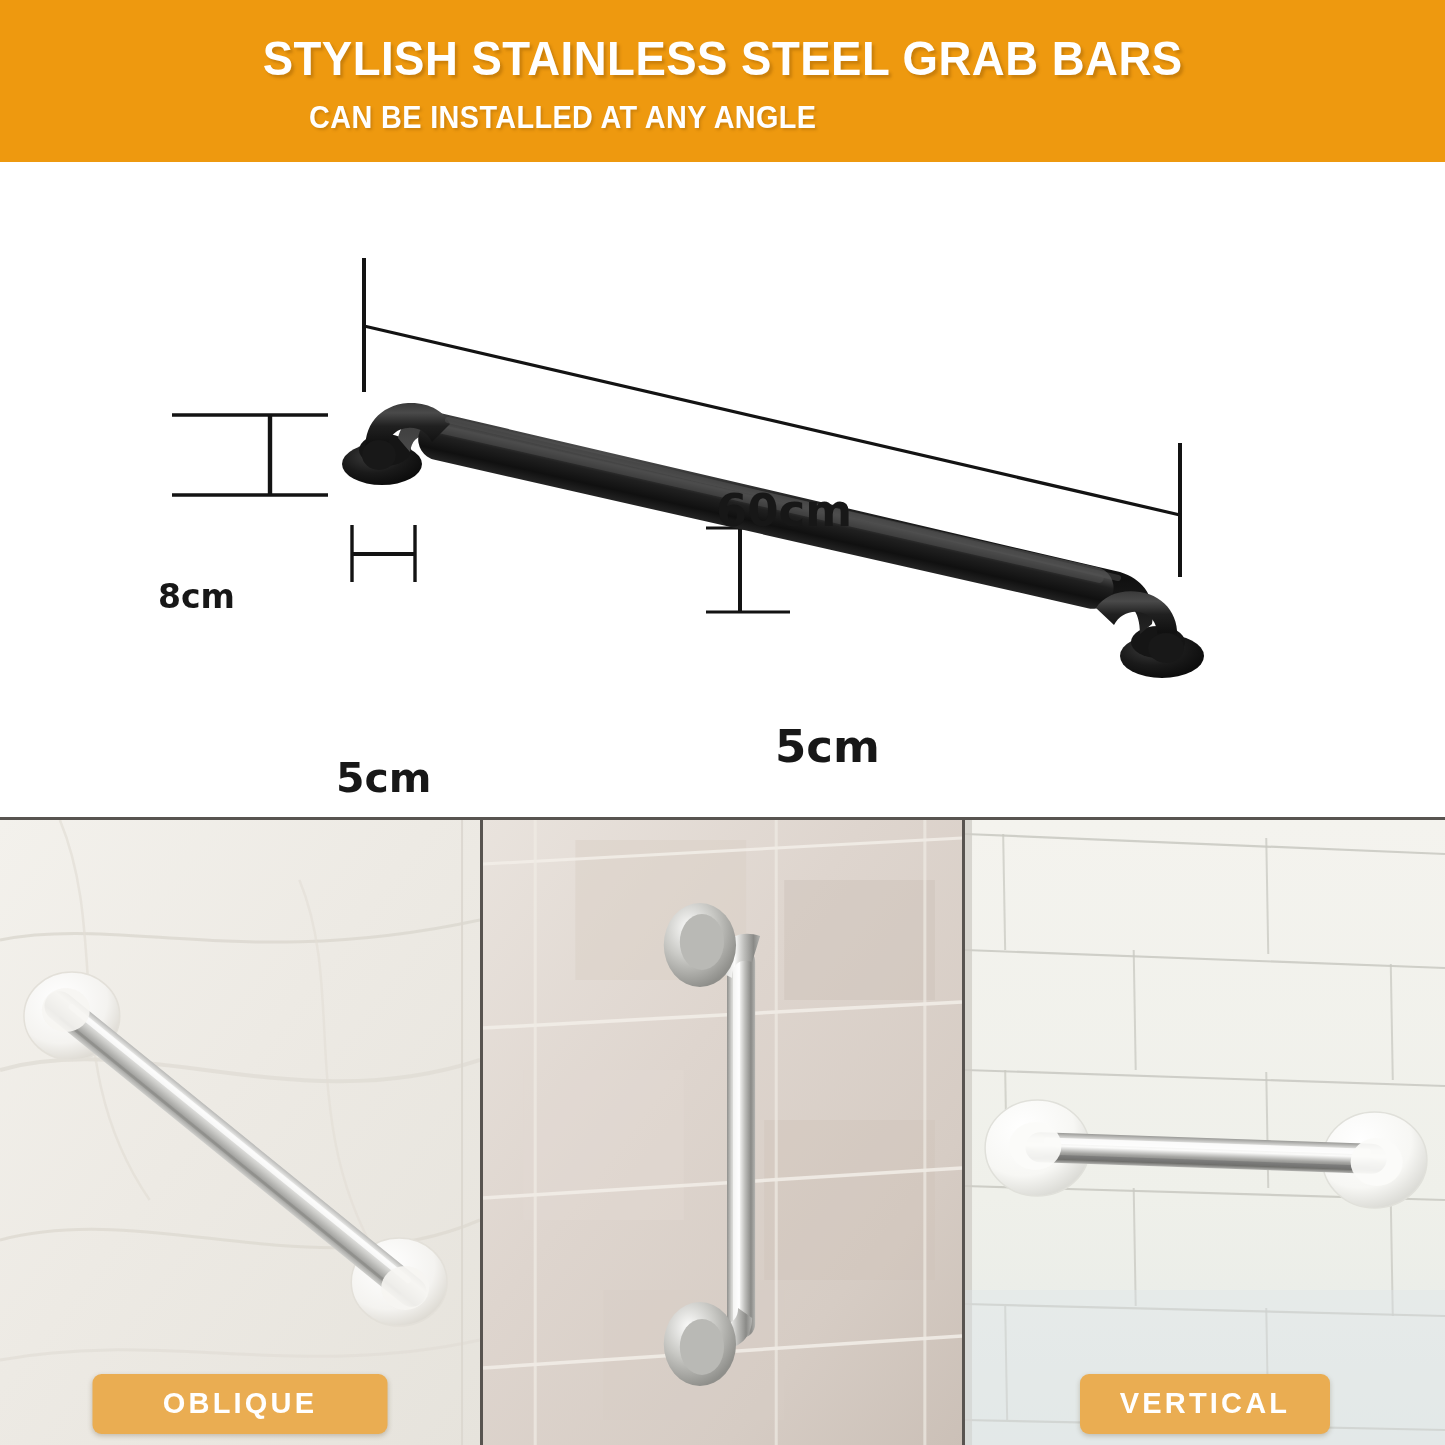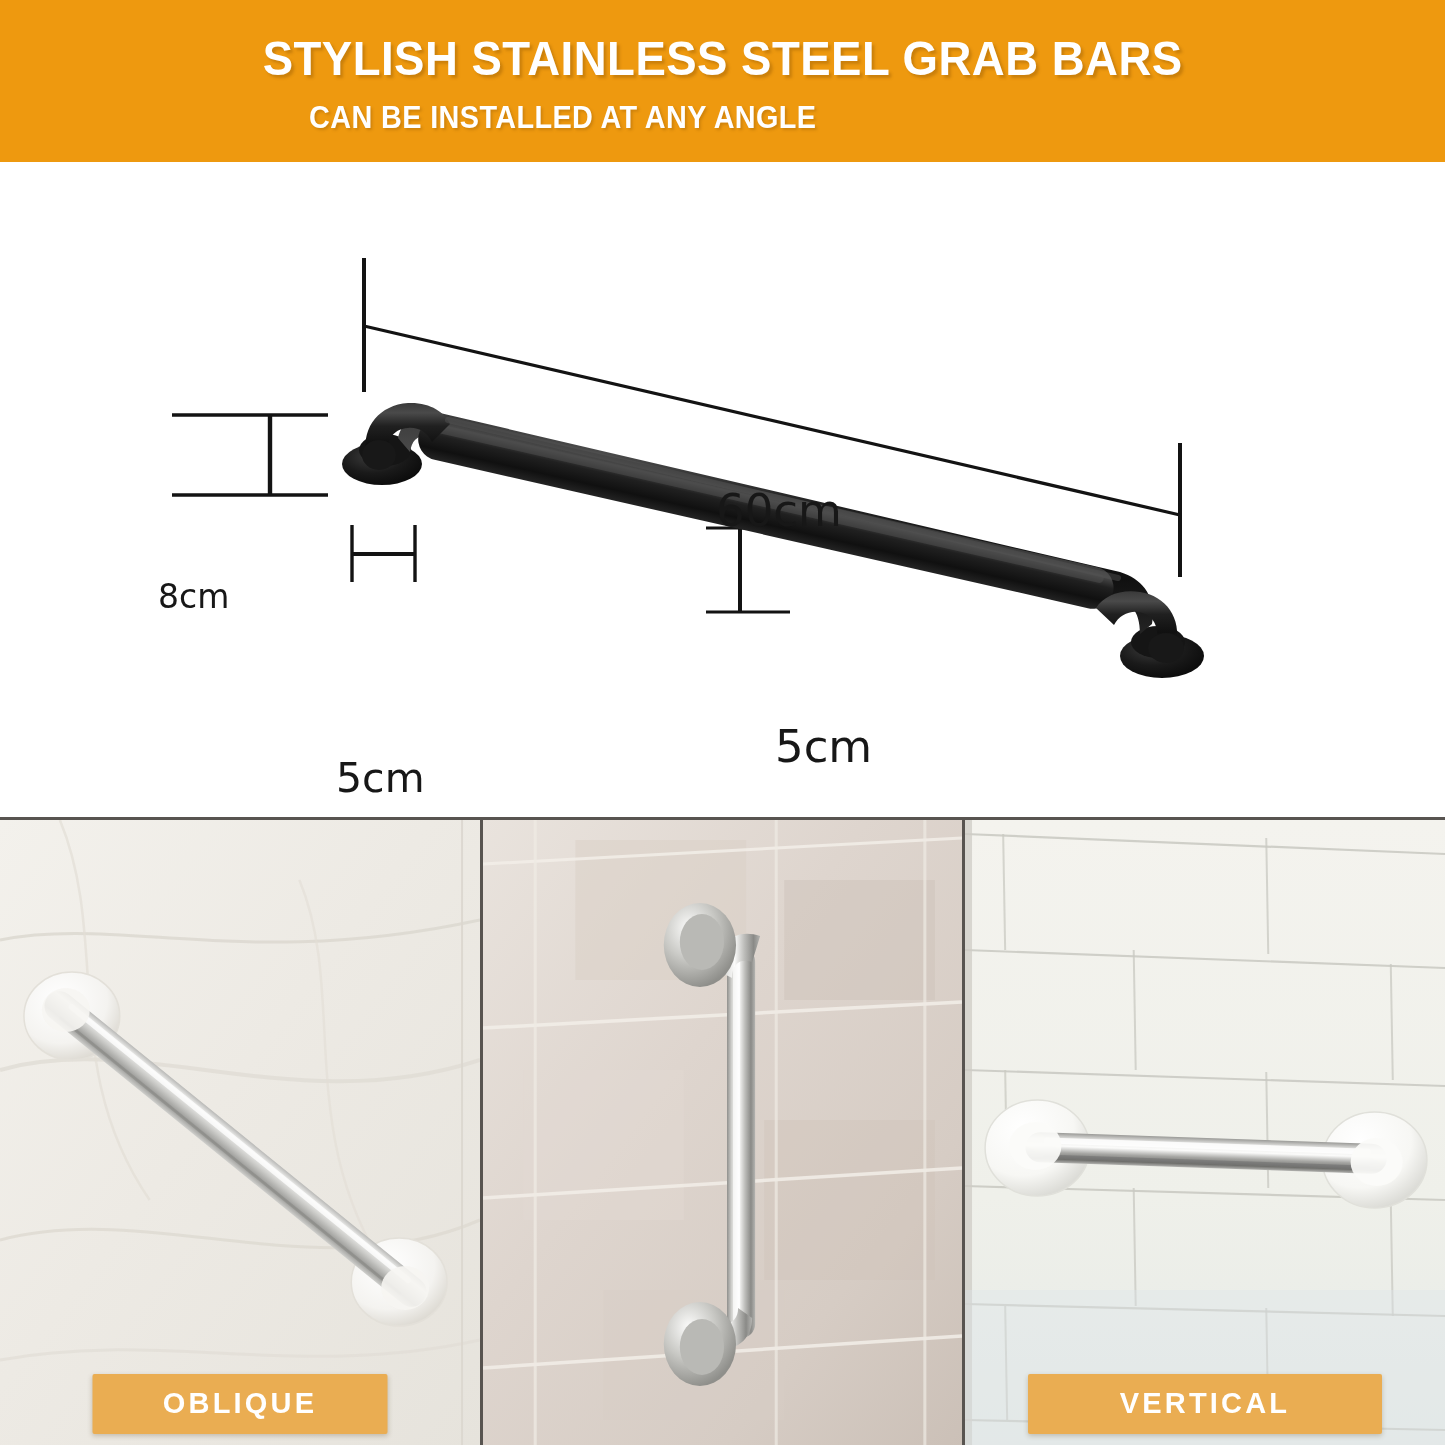--- a/index.html
+++ b/index.html
@@ -49,21 +49,21 @@
   .diagram{
     position:absolute;left:0;top:162px;width:1445px;height:655px;
     background:#ffffff;
   }
   .diagram svg{position:absolute;left:0;top:0;}
 
   .dim-label{
     position:absolute;
     color:#171717;
     font-family:"DejaVu Sans", sans-serif;
-    font-weight:400;
+    font-weight:700;
     white-space:nowrap;
   }
   #lbl-60{ left:716px; top:322px; font-size:45px; }
   #lbl-8 { left:158px; top:415px; font-size:33px; }
   #lbl-5a{ left:336px; top:592px; font-size:41px; }
   #lbl-5b{ left:775px; top:558px; font-size:45px; }
 
   
   .panels{
     position:absolute;left:0;top:817px;width:1445px;height:628px;
@@ -76,33 +76,33 @@
   .panel.p1{width:481px;}
   .panel.p2{width:480px;border-left:3px solid #585450;}
   .panel.p3{width:481px;border-left:3px solid #585450;}
 
   .panel-bg{position:absolute;left:0;top:0;width:100%;height:100%;}
 
   .badge{
     position:absolute;bottom:14px;left:50%;
     transform:translateX(-50%);
     background:#eaad52;
-    border-radius:2px;
+    border-radius:9px;
     padding:13px 0 14px 0;
     width:295px;
     text-align:center;
     color:#ffffff;
     font-size:29px;
     font-weight:bold;
     letter-spacing:3.2px;
     box-shadow:0 2px 5px rgba(80,60,20,0.25);
     box-sizing:border-box;
   }
   .p2 .badge{width:300px;}
-  .p3 .badge{width:354px;}
+  .p3 .badge{width:250px;}
 </style>
 </head>
 <body>
 
 <div class="page">
 
   <div class="banner">
     <div class="banner-inner">
       <div class="banner-title">STYLISH STAINLESS STEEL GRAB BARS</div>
       <div class="banner-sub">CAN BE INSTALLED AT ANY ANGLE</div>

